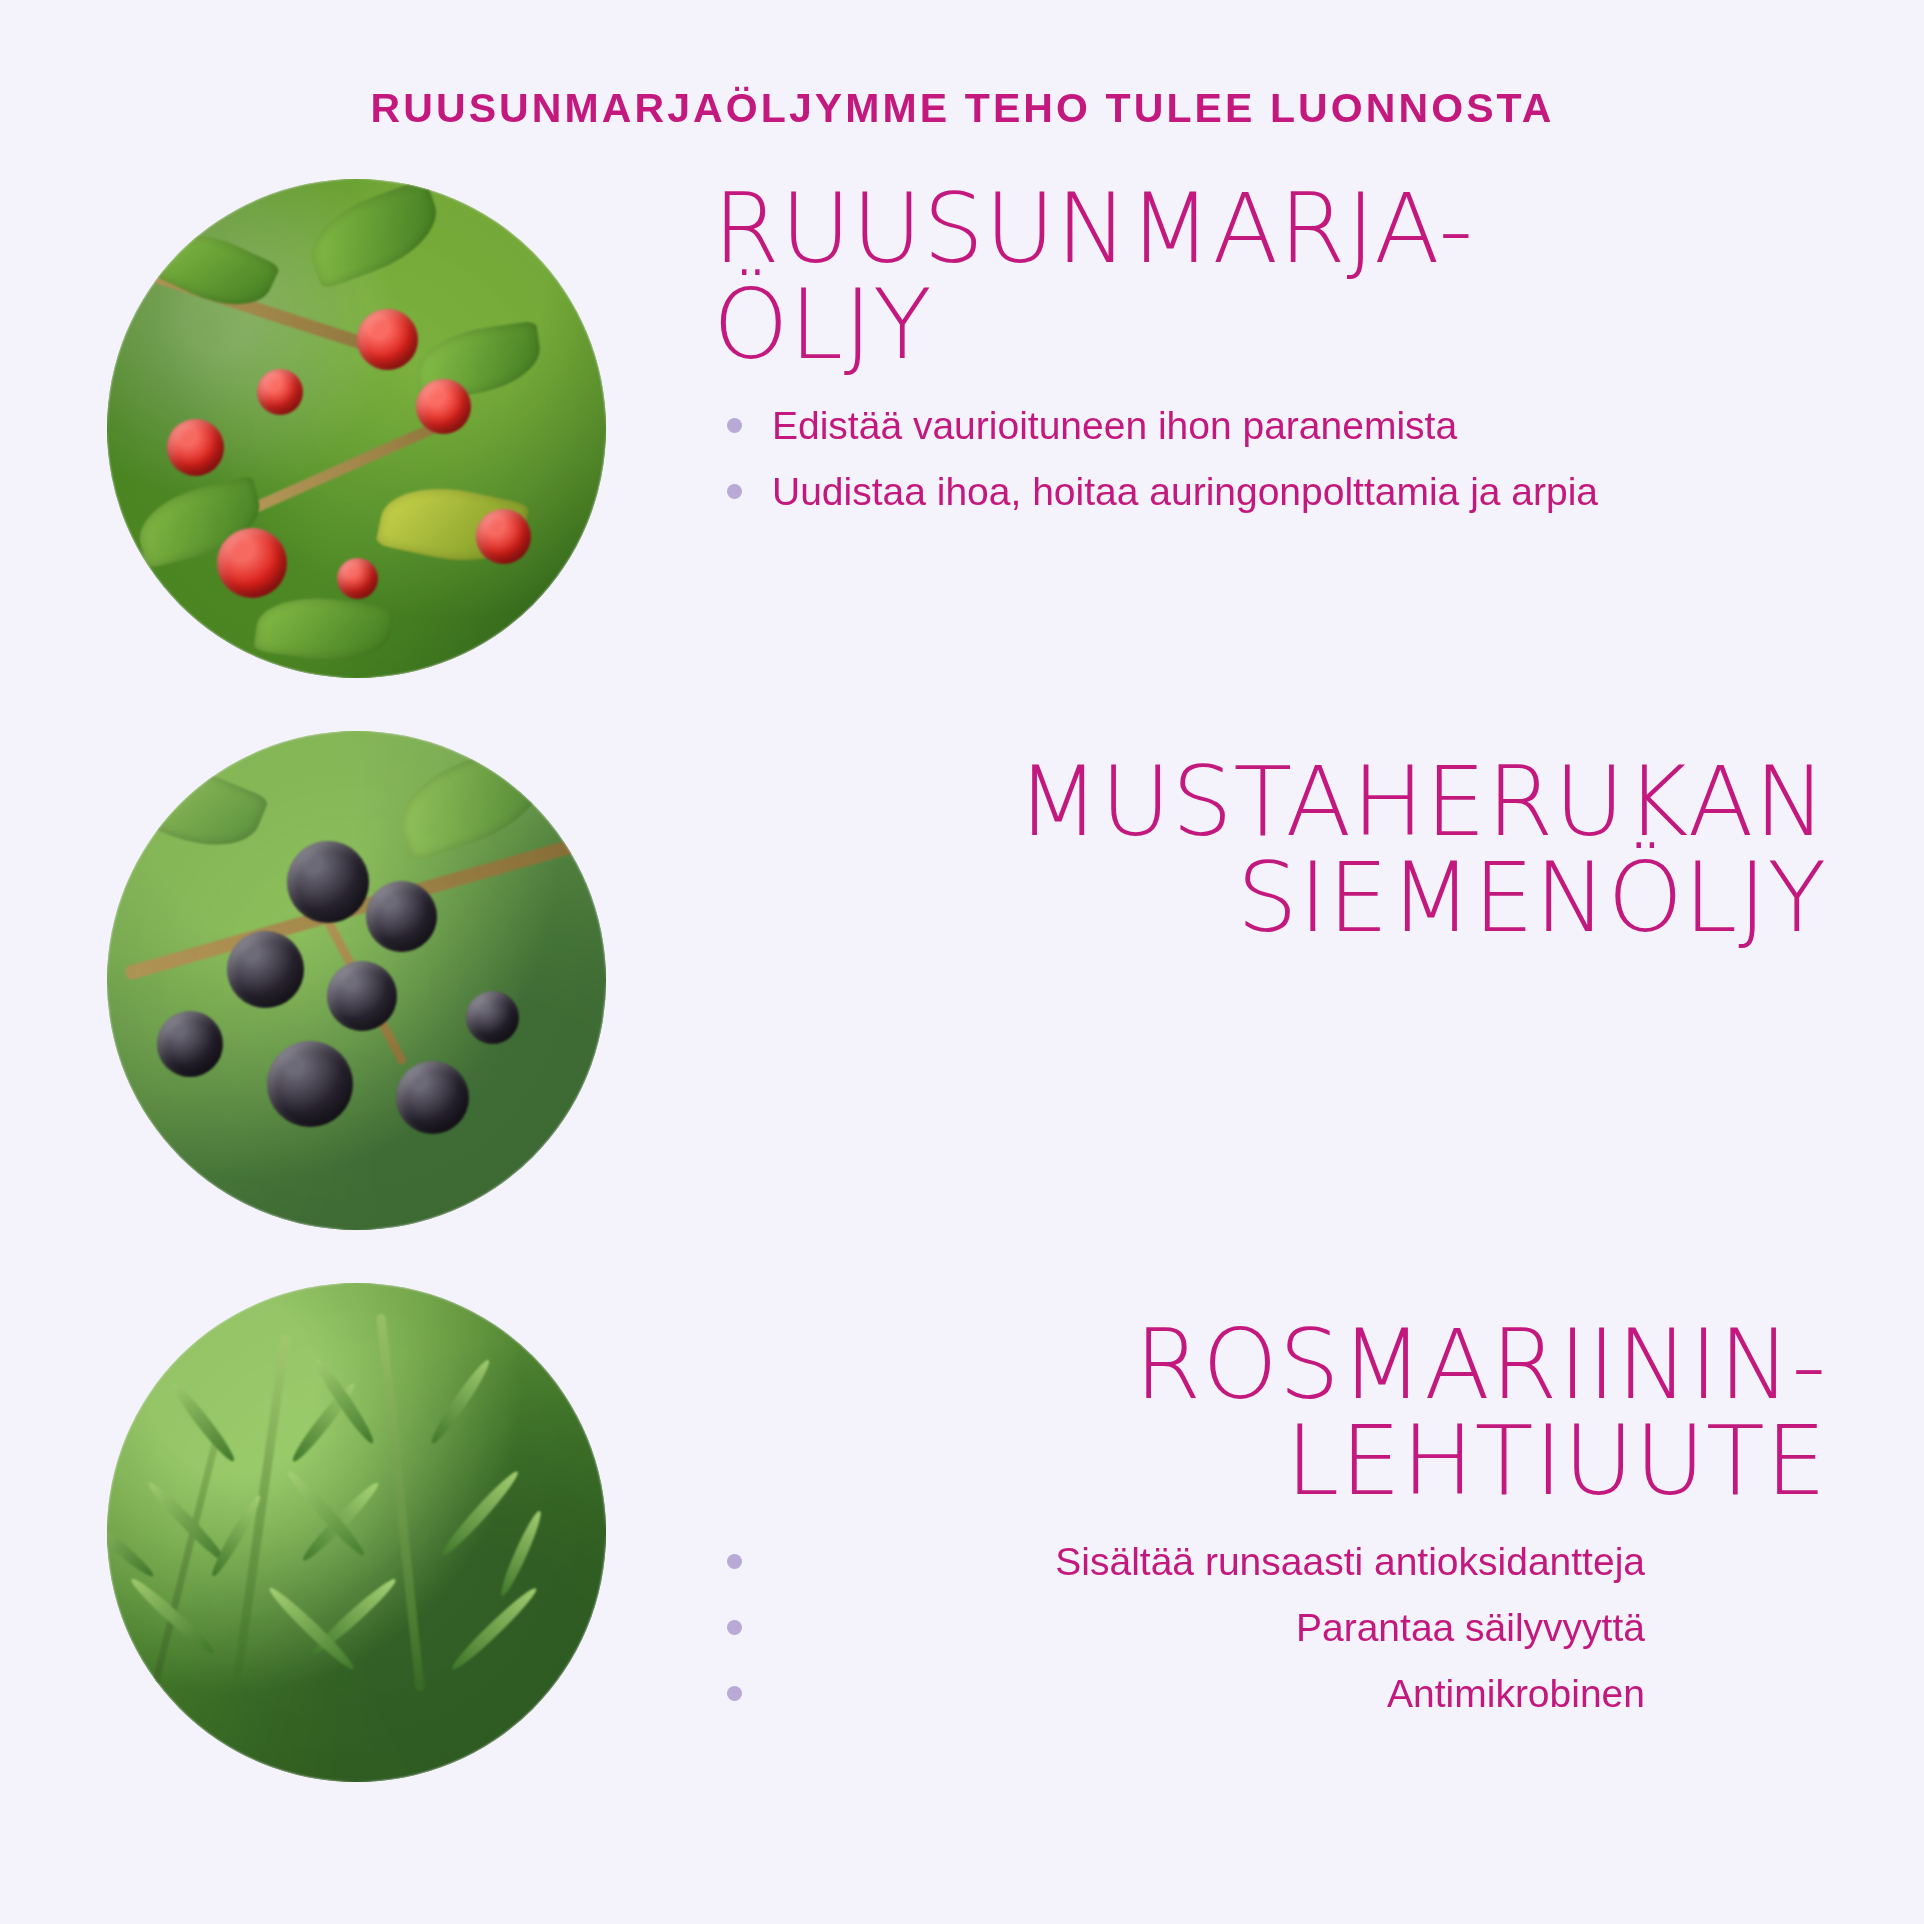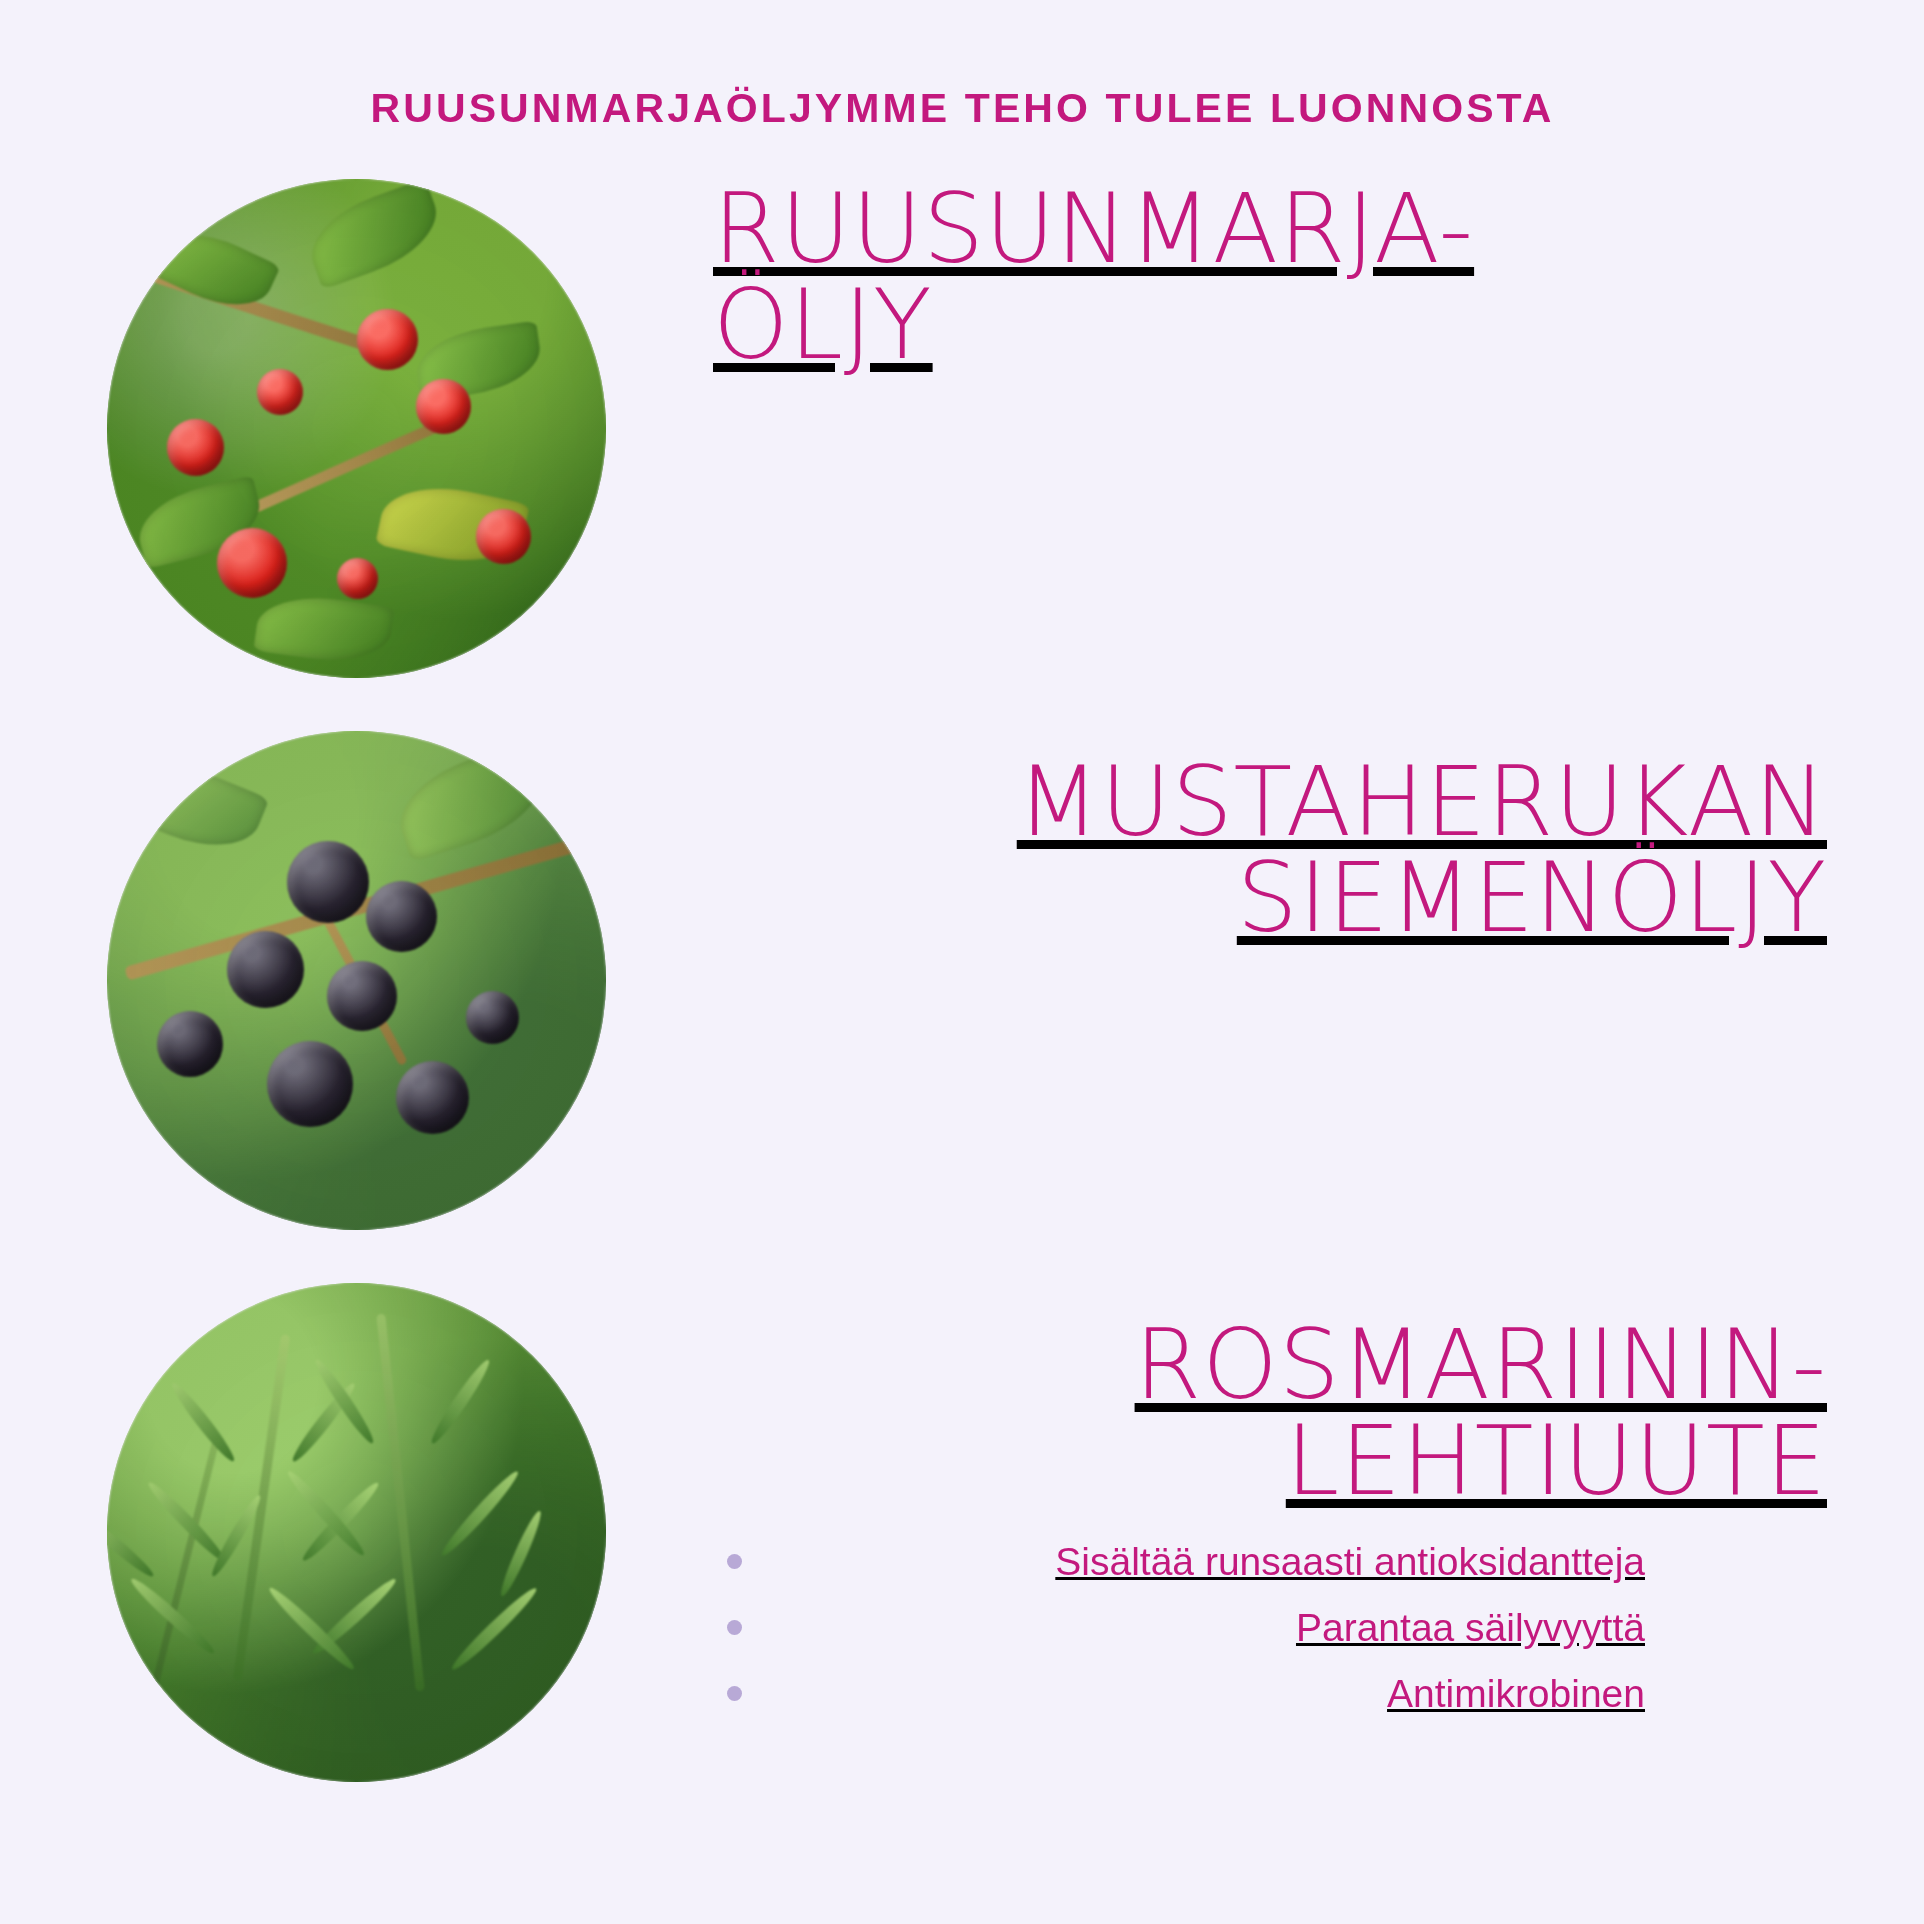--- a/index.html
+++ b/index.html
@@ -30,21 +30,20 @@
     line-height: 1.1;
     text-transform: uppercase;
   }
   .sections {
     margin-top: 41px;
   }
   .section {
     display: flex;
     align-items: flex-start;
     position: relative;
-    text-decoration: underline;
   }
   .section + .section {
     margin-top: 46px;
     text-align: right;
   }
   .media {
     width: 713px;
     flex: 0 0 713px;
     display: flex;
     justify-content: center;
@@ -179,20 +178,24 @@
           <div class="berry red" style="left:12%;top:48%;width:57px;height:57px;"></div>
           <div class="berry red" style="left:22%;top:70%;width:70px;height:70px;"></div>
           <div class="berry red" style="left:74%;top:66%;width:55px;height:55px;"></div>
           <div class="berry red" style="left:46%;top:76%;width:41px;height:41px;"></div>
           <div class="blur-veil"></div>
         </div>
       </div>
       <div class="content">
         <h2 class="title">RUUSUNMARJA-
 ÖLJY</h2>
+        <ul class="bullets">
+          <li>Edistää vaurioituneen ihon paranemista</li>
+          <li>Uudistaa ihoa, hoitaa auringonpolttamia ja arpia</li>
+        </ul>
       </div>
     </div>
 
     <div class="section sec-2">
       <div class="media">
         <div class="circle circle-currant">
           <div class="stem" style="left:2%;top:34%;width:96%;height:14.3px;transform:rotate(-16deg);"></div>
           <div class="stem" style="left:30%;top:48%;width:40%;height:9px;transform:rotate(62deg);"></div>
           <div class="leaf" style="left:58%;top:6%;width:151px;height:80px;transform:rotate(-18deg);background:linear-gradient(120deg,#9fd060,#4f8a34);"></div>
           <div class="leaf" style="left:4%;top:8%;width:134px;height:71px;transform:rotate(22deg);background:linear-gradient(120deg,#a8d76a,#57913a);"></div>

